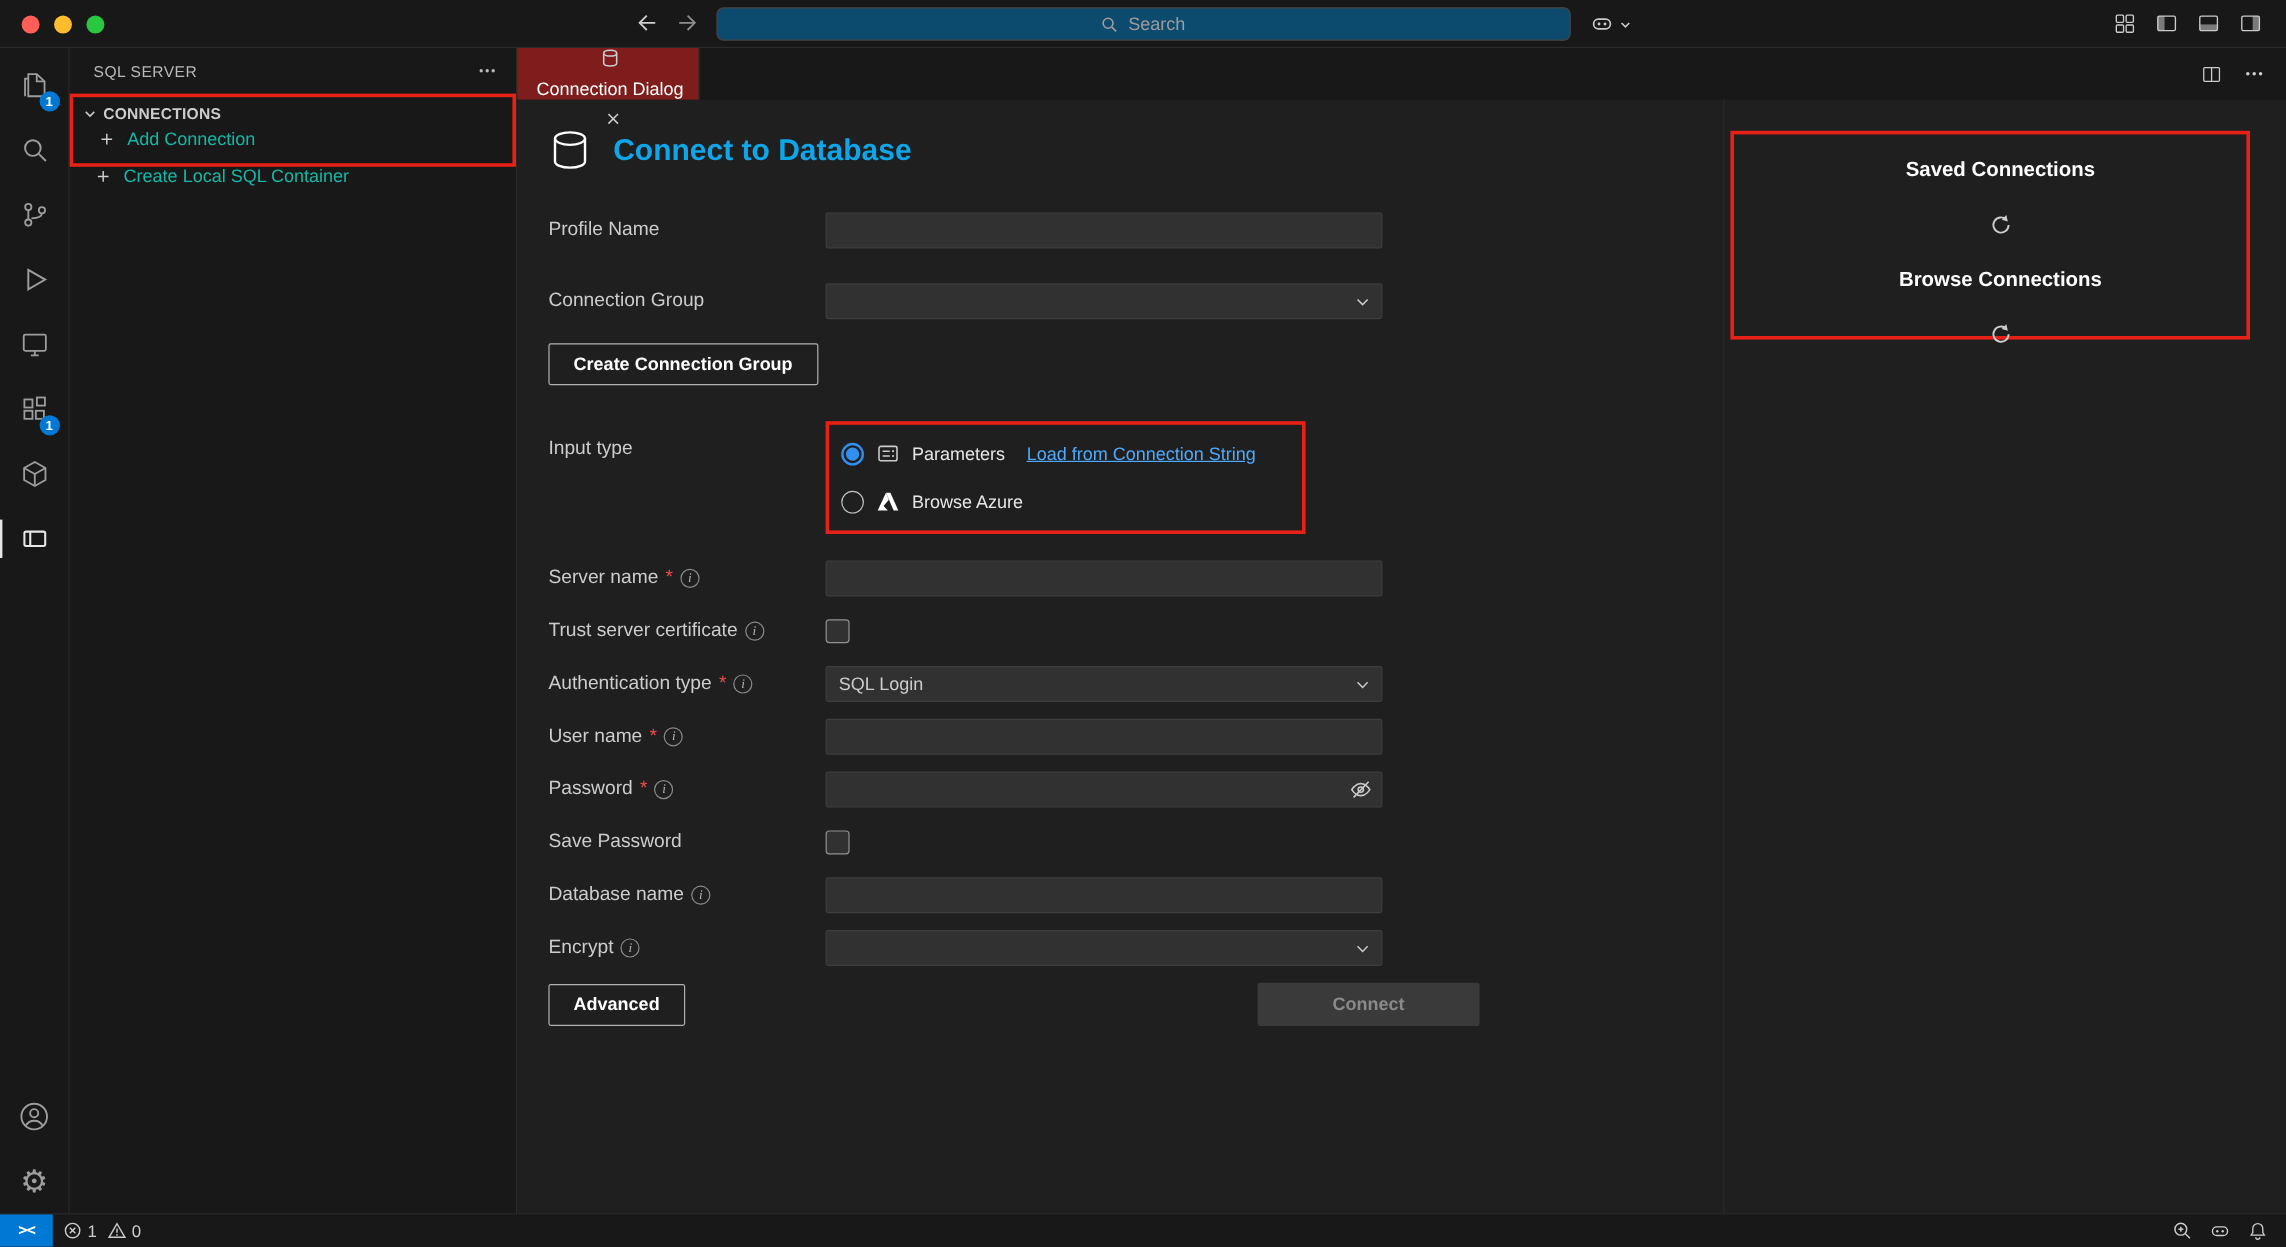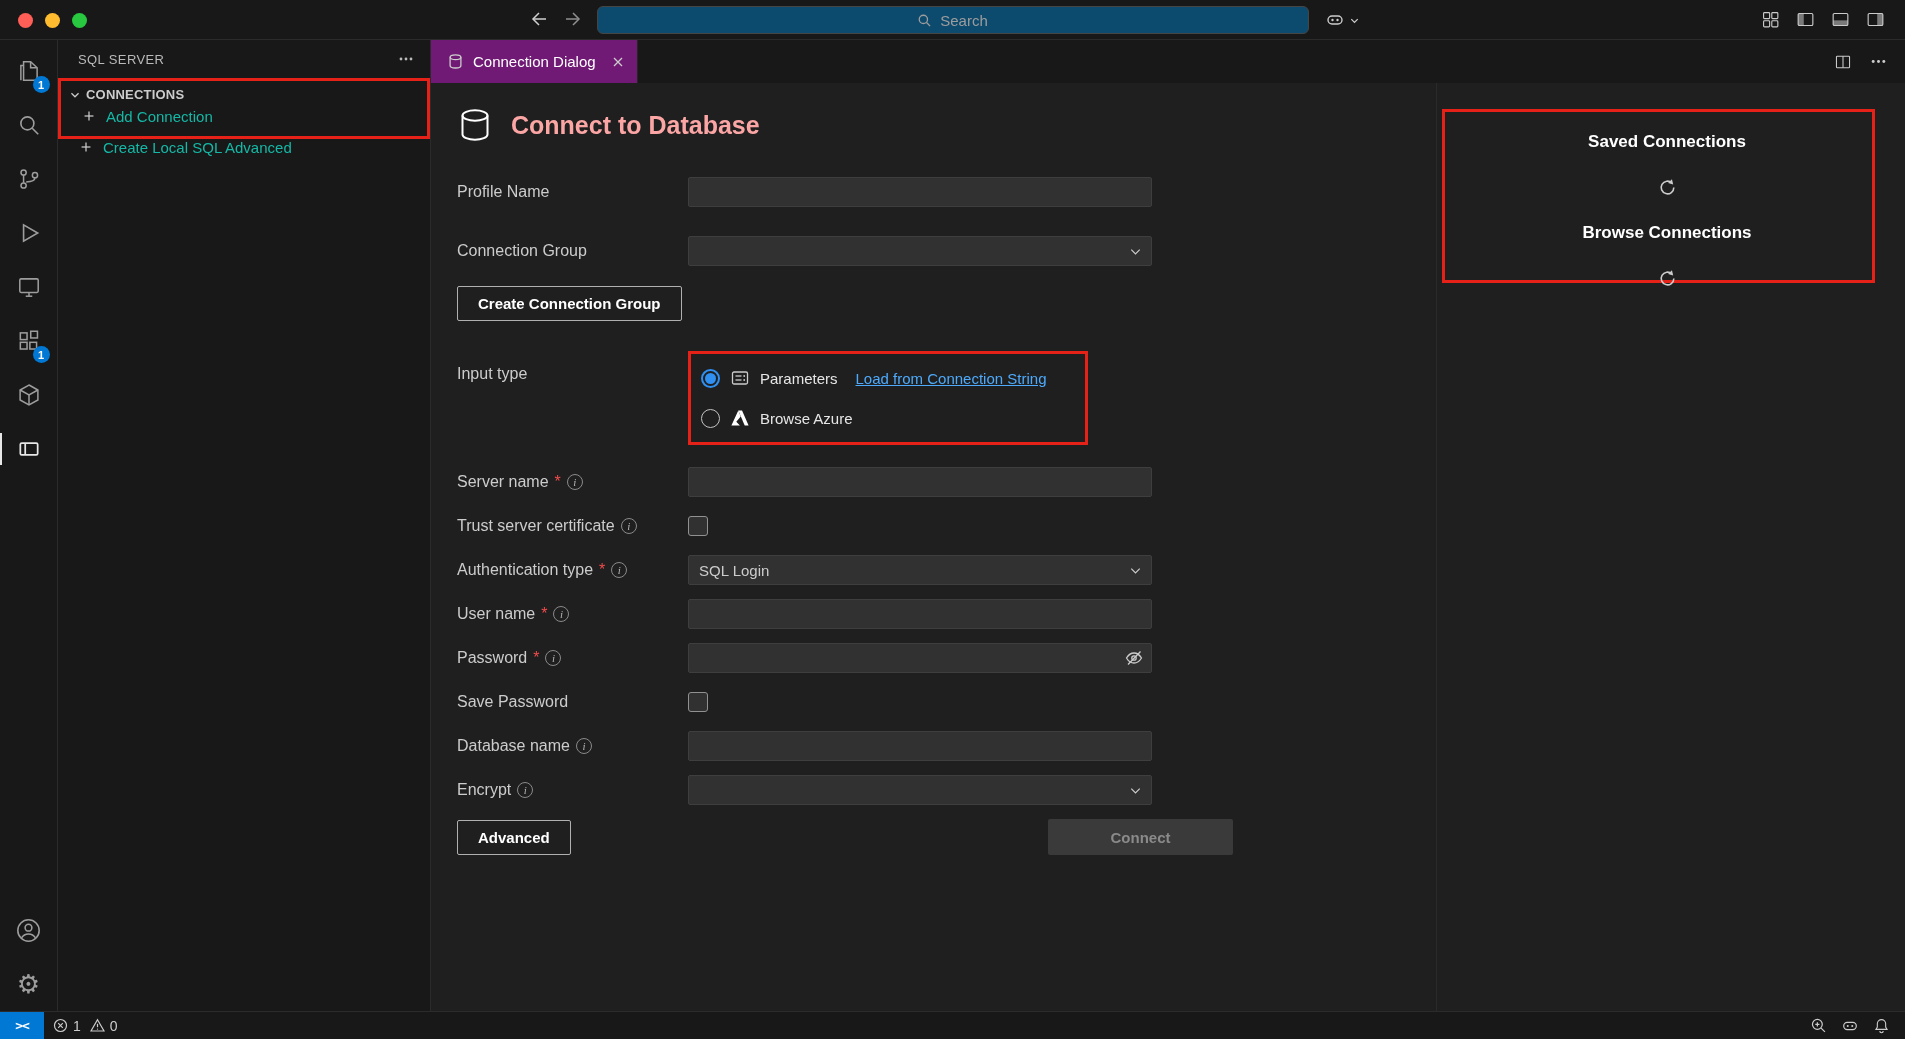--- a/index.html
+++ b/index.html
@@ -41,30 +41,30 @@
   .section-header { height:27px; display:flex; align-items:center; gap:3px; padding-left:6px;
     color:#cccccc; font-size:13px; font-weight:700; letter-spacing:.2px; cursor:pointer; }
   .tree-row { height:28px; display:flex; align-items:flex-start; gap:9px; padding-left:20px; color:#14b8a6; font-size:15px; cursor:pointer; }
   .sidebar-bottom { margin-top:auto; border-top:1px solid #2b2b2b; padding:3px 0 6px 0; }
 
   .annotation { border:3px solid #e62117; }
 
   
   .editor-area { flex:1; display:flex; flex-direction:column; background:#1f1f1f; position:relative; min-width:0; }
   .tabbar { height:43px; min-height:43px; background:#181818; display:flex; align-items:stretch; }
-  .tab { display:flex; align-items:center; gap:9px; padding:0 12px 0 16px; background:#701a75; color:#ffffff; font-size:15px;
-    border-right:1px solid #252525; cursor:pointer; }
+  .tab { display:flex; align-items:center; gap:9px; padding:0 12px 0 16px; background:#7f1d1d; color:#ffffff; font-size:15px;
+    border-right:1px solid #252525; cursor:pointer;flex-direction:column; }
   .tab-close { margin-left:6px; display:flex; cursor:pointer; }
   .editor-actions { margin-left:auto; display:flex; align-items:center; gap:18px; padding-right:18px; }
   .editor-actions > span { cursor:pointer; display:flex; }
 
   .vdivider { position:absolute; top:43px; bottom:0; left:1005px; width:1px; background:#2a2a2a; }
 
   .content { flex:1; padding:24px 0 0 26px; position:relative; overflow:hidden; }
-  .heading { display:flex; align-items:center; gap:18px; color:#fca5a5; font-size:25px; font-weight:600; margin-bottom:34px; }
+  .heading { display:flex; align-items:center; gap:18px; color:#0ea5e9; font-size:25px; font-weight:600; margin-bottom:34px; }
 
   .form-row { display:flex; align-items:center; margin-bottom:14px; min-height:30px; }
   .form-row.align-top { align-items:flex-start; }
   .form-row.align-top .form-label { padding-top:14px; }
   .mb-lg { margin-bottom:29px; } .mb-md { margin-bottom:20px; } .mb-xl { margin-bottom:30px; } .mb-gr { margin-bottom:22px; }
   .form-label { width:231px; min-width:231px; color:#cccccc; font-size:16px; display:flex; align-items:center; gap:6px; }
   .req { color:#f14c4c; font-size:16px; }
   .info { width:16px; height:16px; min-width:16px; border:1px solid #8a8a8a; border-radius:50%; color:#b5b5b5;
     font-size:11px; display:inline-flex; align-items:center; justify-content:center;
     font-family:"Liberation Serif", serif; font-style:italic; }
@@ -310,21 +310,21 @@
         </div>
       </div>
 
       <div class="tree-row">
         <span>
           <svg width="16" height="16" viewBox="0 0 18 18" fill="none" stroke="#cccccc" stroke-width="1.4">
               <path d="M9 4v10"></path>
               <path d="M4 9h10"></path>
             </svg>
         </span>
-        <span>Create Local SQL Advanced</span>
+        <span>Create Local SQL Container</span>
       </div>
 
     </div>
 
     <div class="editor-area">
       <div class="tabbar">
         <div class="tab">
           <span>
             <svg width="17" height="17" viewBox="0 0 17 17" fill="none" stroke="#cccccc" stroke-width="1.3">
                 <ellipse cx="8.5" cy="4.3" rx="5.4" ry="2.4"></ellipse>

